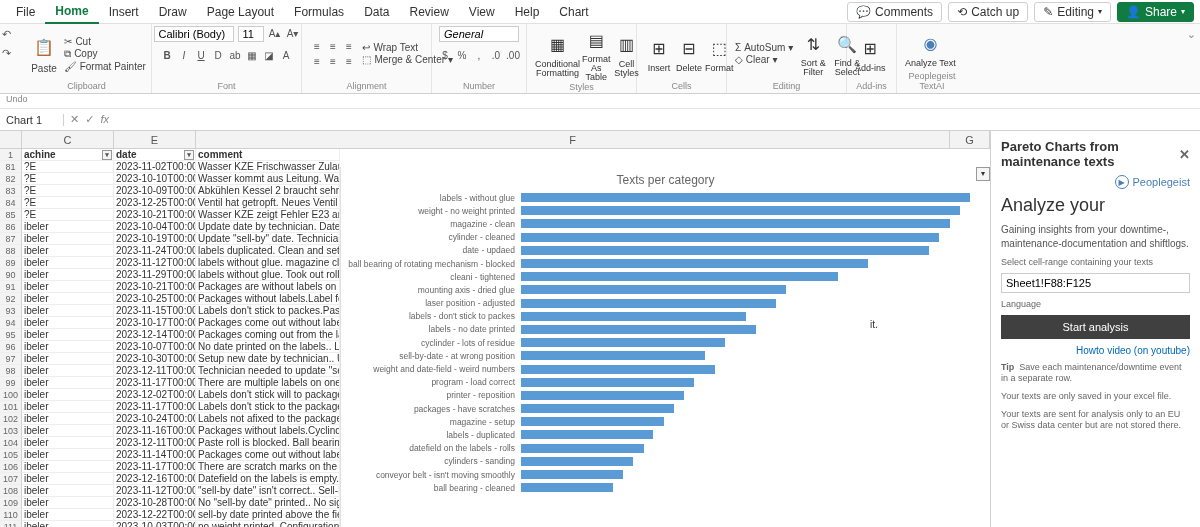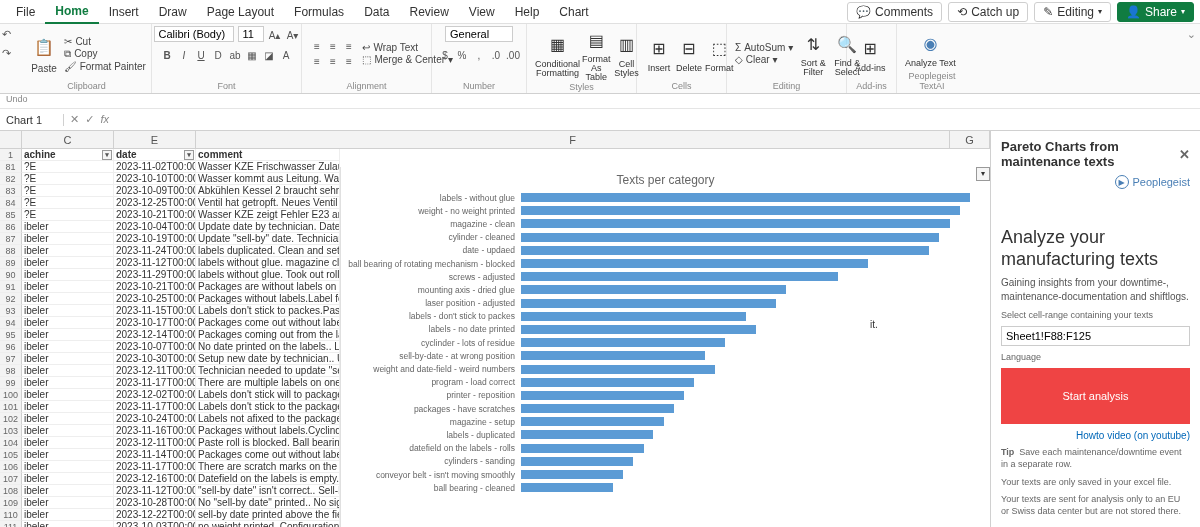--- a/index.html
+++ b/index.html
@@ -61,25 +61,25 @@
 .chart-label { width: 180px; text-align: right; font-size: 8.5px; color: #666; padding-right: 6px; }
 .chart-bar-wrap { flex: 1; height: 9px; position: relative; }
 .chart-bar { position: absolute; left: 0; top: 0; bottom: 0; background: #5b9bd5; }
 
 
 .panel { width: 210px; border-left: 1px solid #d0d0d0; padding: 8px 10px; display: flex; flex-direction: column; gap: 6px; font-size: 11px; color: #333; overflow: hidden; }
 .panel-head { display: flex; justify-content: space-between; align-items: center; font-size: 13px; font-weight: 600; }
 .panel-close { cursor: pointer; color: #666; }
 .brand { text-align: right; color: #4a7fb5; font-size: 11px; display: flex; justify-content: flex-end; align-items: center; gap: 4px; }
 .brand-circle { width: 14px; height: 14px; border: 1.5px solid #4a7fb5; border-radius: 50%; display: inline-flex; align-items: center; justify-content: center; font-size: 8px; }
-.panel h2 { font-size: 18px; font-weight: 400; color: #333; line-height: 1.2; margin-top: 32px; }
+.panel h2 { font-size: 18px; font-weight: 400; color: #333; line-height: 1.2; }
 .panel .sub { font-size: 10px; color: #555; line-height: 1.4; }
 .panel label { font-size: 9px; color: #666; }
 .panel input, .panel select { width: 100%; border: 1px solid #ccc; padding: 3px 4px; font-size: 11px; }
-.panel .start { background: #ef4444; color: #fff; border: none; padding: 22px; width: 100%; font-size: 11px; cursor: pointer; }
+.panel .start { background: #404040; color: #fff; border: none; padding: 6px; width: 100%; font-size: 11px; cursor: pointer; }
 .panel a { color: #0067b8; font-size: 10px; text-align: right; display: block; }
 .panel .tip { font-size: 9px; color: #666; line-height: 1.3; }
 .chev { font-size: 8px; }
 </style>
 </head>
 <body>
 
 <div class="menu-tabs">
   <div id="tabs-mount" style="display: contents;"><div class="tab">File</div><div class="tab active">Home</div><div class="tab">Insert</div><div class="tab">Draw</div><div class="tab">Page Layout</div><div class="tab">Formulas</div><div class="tab">Data</div><div class="tab">Review</div><div class="tab">View</div><div class="tab">Help</div><div class="tab">Chart</div></div>
   <div class="spacer"></div>
@@ -105,21 +105,21 @@
         <span class="ribbon-btn">✂ <span>Cut</span></span>
         <span class="ribbon-btn">⧉ <span>Copy</span></span>
         <span class="ribbon-btn">🖌 <span>Format Painter</span></span>
       </div>
     </div>
     <div class="glabel">Clipboard</div>
   </div>
 
   <div class="ribbon-group" style="width:150px">
     <div class="gtop ribbon-stack">
-      <div style="display:flex;gap:4px;align-items:flex-end">
+      <div style="display:flex;gap:4px;align-items:flex-start">
         <input class="font-select" style="width: 80px;" value="Calibri (Body)">
         <input class="font-select" style="width: 26px;" value="11">
         <span class="tiny">A▴</span>
         <span class="tiny">A▾</span>
       </div>
       <div style="display:flex;gap:3px">
         <span class="tiny">
             <b>B</b>
           </span>
         <span class="tiny">
@@ -155,21 +155,21 @@
       <div class="ribbon-stack">
         <span class="ribbon-btn">↩ <span>Wrap Text</span></span>
         <span class="ribbon-btn">⬚ <span>Merge &amp; Center</span> ▾</span>
       </div>
     </div>
     <div class="glabel">Alignment</div>
   </div>
 
   <div class="ribbon-group" style="width:95px">
     <div class="gtop ribbon-stack">
-      <input class="font-select" style="width: 68px;" value="General">
+      <input class="font-select" style="width: 80px; font-style: italic;" value="General">
       <div style="display:flex;gap:3px">
         <span class="tiny">$</span>
         <span class="tiny">%</span>
         <span class="tiny">,</span>
         <span class="tiny">.0</span>
         <span class="tiny">.00</span>
       </div>
     </div>
     <div class="glabel">Number</div>
   </div>
@@ -505,21 +505,21 @@
                 <div class="chart-bar" style="width:90.9%"></div>
               </div>
             </div>
             <div class="chart-row">
               <div class="chart-label">ball bearing of rotating mechanism - blocked</div>
               <div class="chart-bar-wrap">
                 <div class="chart-bar" style="width:77.3%"></div>
               </div>
             </div>
             <div class="chart-row">
-              <div class="chart-label">screws - adjusted</div>
+              <div class="chart-label">cleani - tightened</div>
               <div class="chart-bar-wrap">
                 <div class="chart-bar" style="width:70.5%"></div>
               </div>
             </div>
             <div class="chart-row">
               <div class="chart-label">mounting axis - dried glue</div>
               <div class="chart-bar-wrap">
                 <div class="chart-bar" style="width:59.1%"></div>
               </div>
             </div>
@@ -623,21 +623,21 @@
 
   <div class="panel">
     <div class="panel-head">
       <span>Pareto Charts from maintenance texts</span>
       <span class="panel-close">✕</span>
     </div>
     <div class="brand">
         <span class="brand-circle">▶</span>
         <span>Peoplegeist</span>
       </div>
-    <h2><span>Analyze your</span><br><span>manufacturing texts</span></h2>
+    <h2><span>Analyze your</span><br></h2>
     <div class="sub">Gaining insights from your downtime-, maintenance-documentation and shiftlogs.</div>
     <label>Select cell-range containing your texts</label>
     <input value="Sheet1!F88:F125" style="">
     <label>Language</label>
     <button class="start">Start analysis</button>
     <a>Howto video (on youtube)</a>
     <div class="tip"><b>Tip</b>&nbsp;&nbsp;<span>Save each maintenance/downtime event in a separate row.</span></div>
     <div class="tip">Your texts are only saved in your excel file.</div>
     <div class="tip">Your texts are sent for analysis only to an EU or Swiss data center but are not stored there.</div>
   </div>

